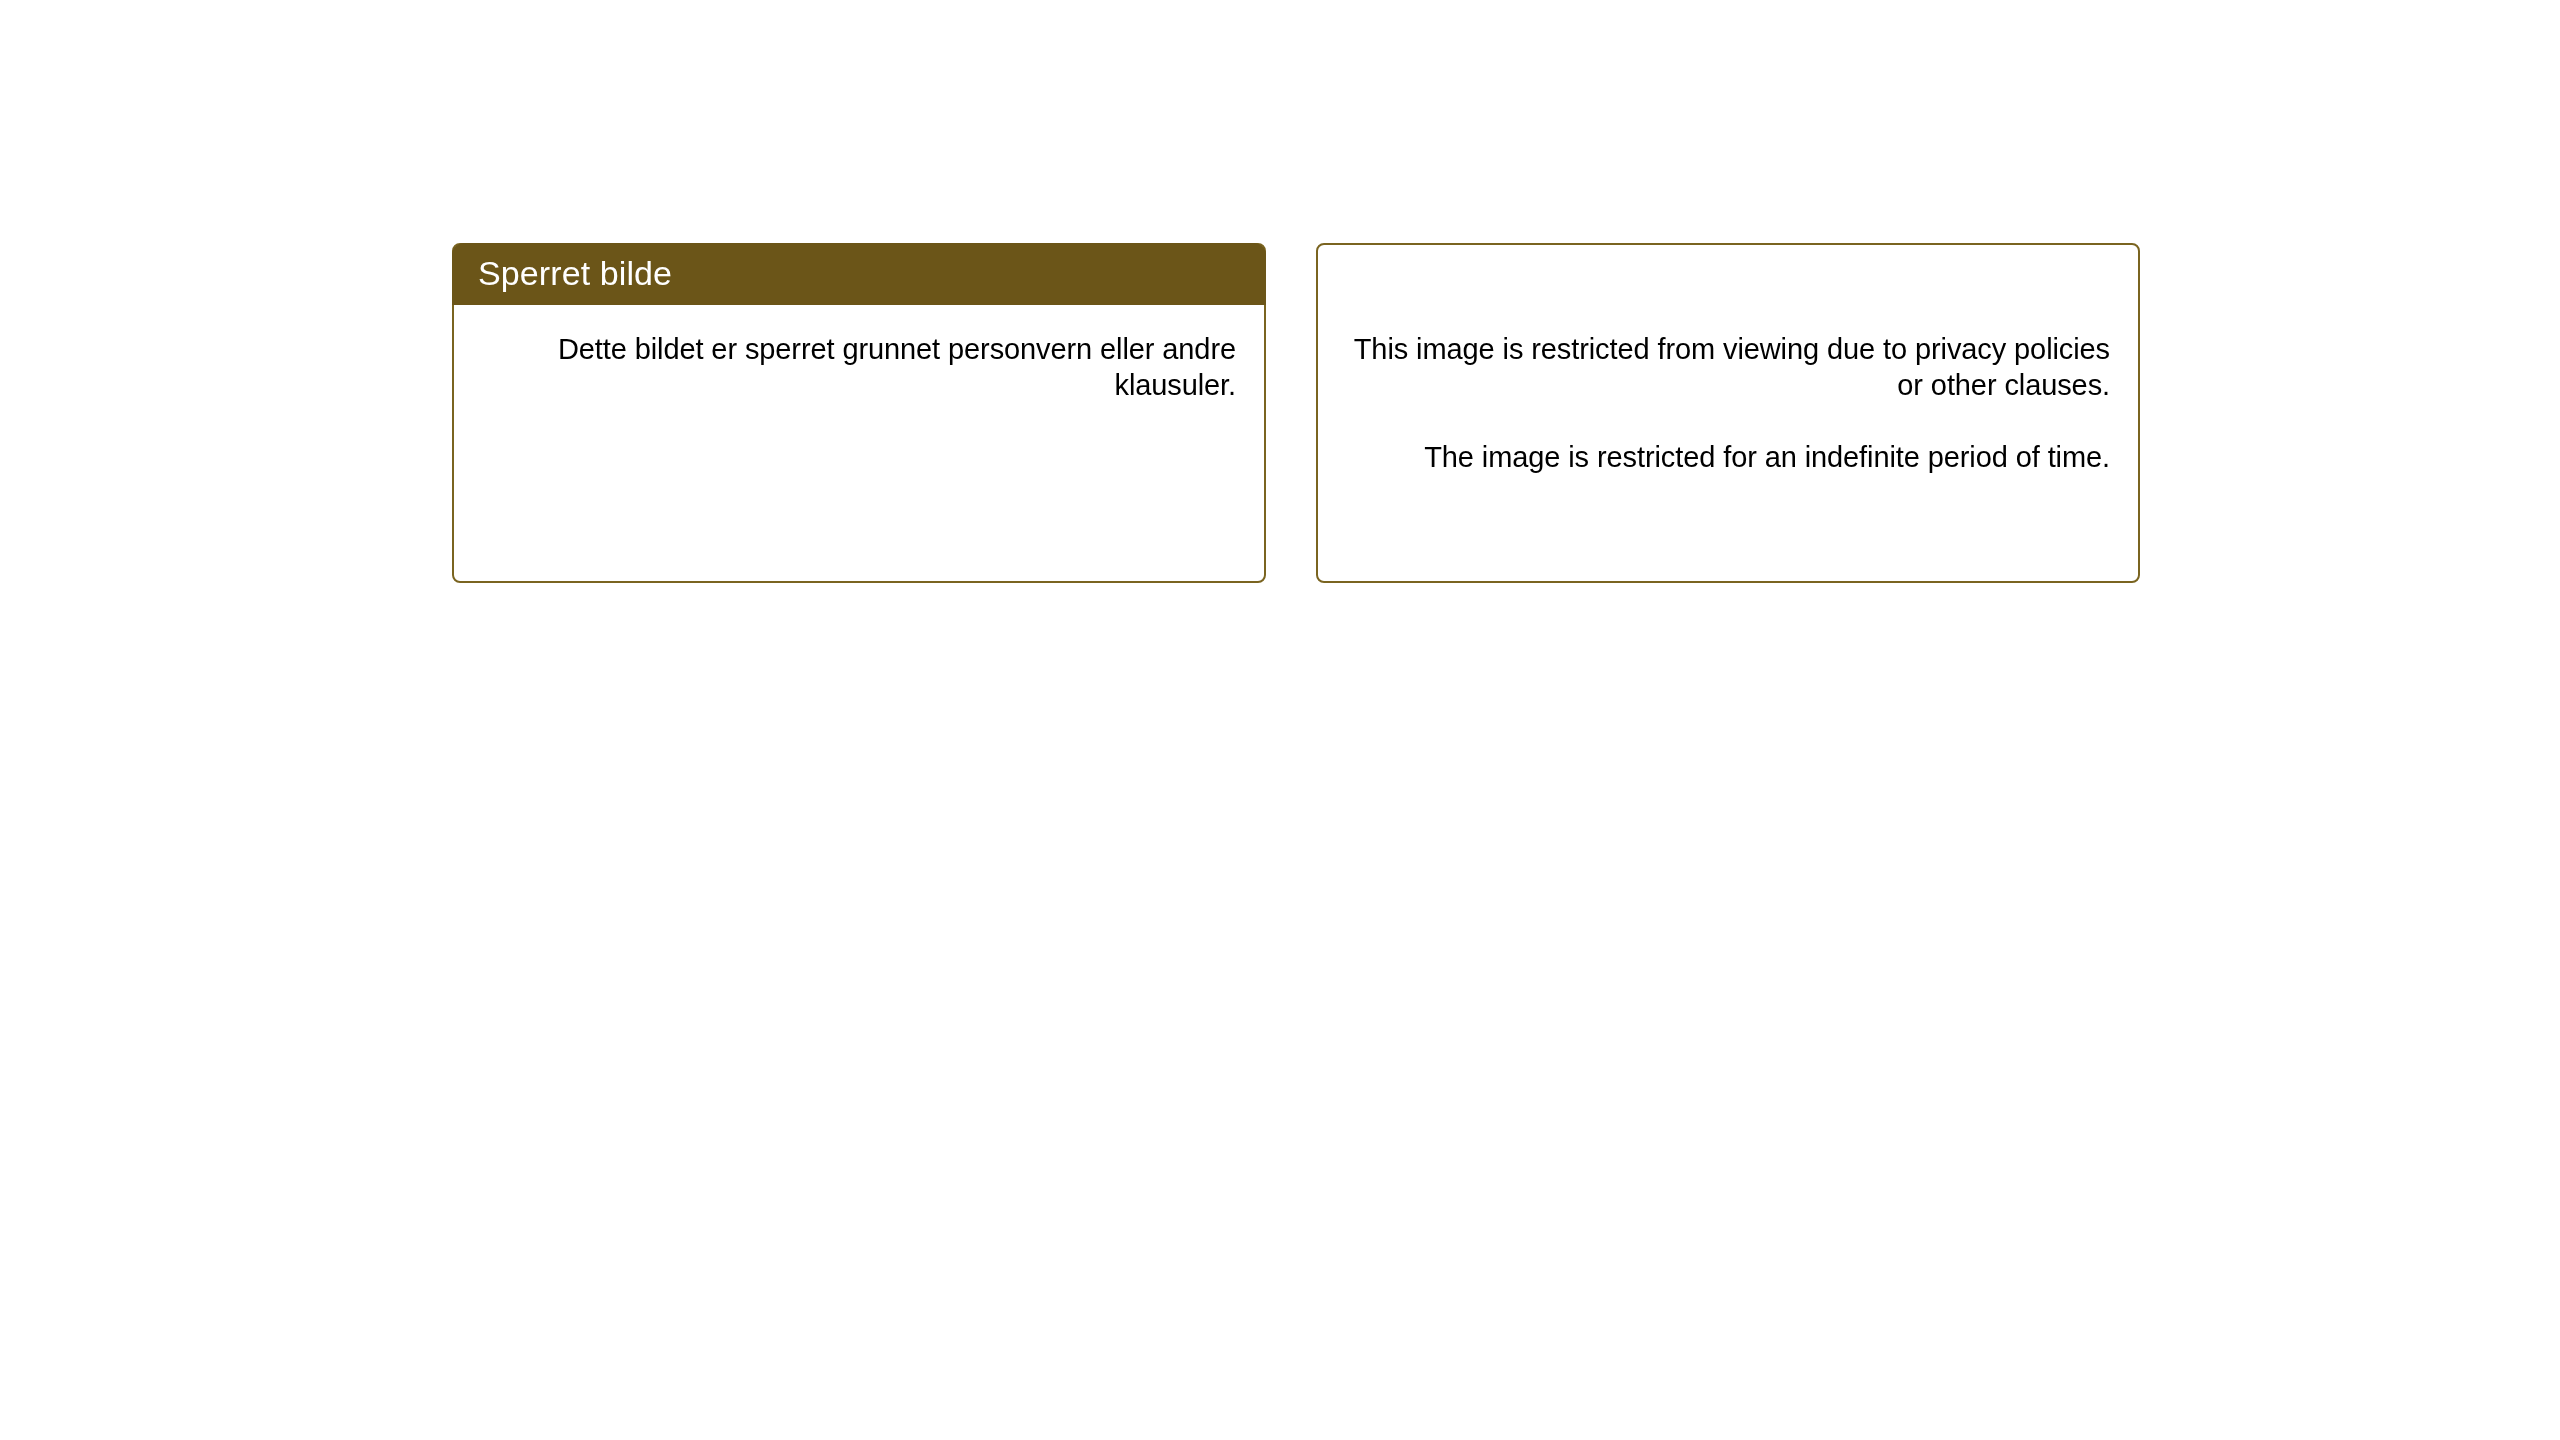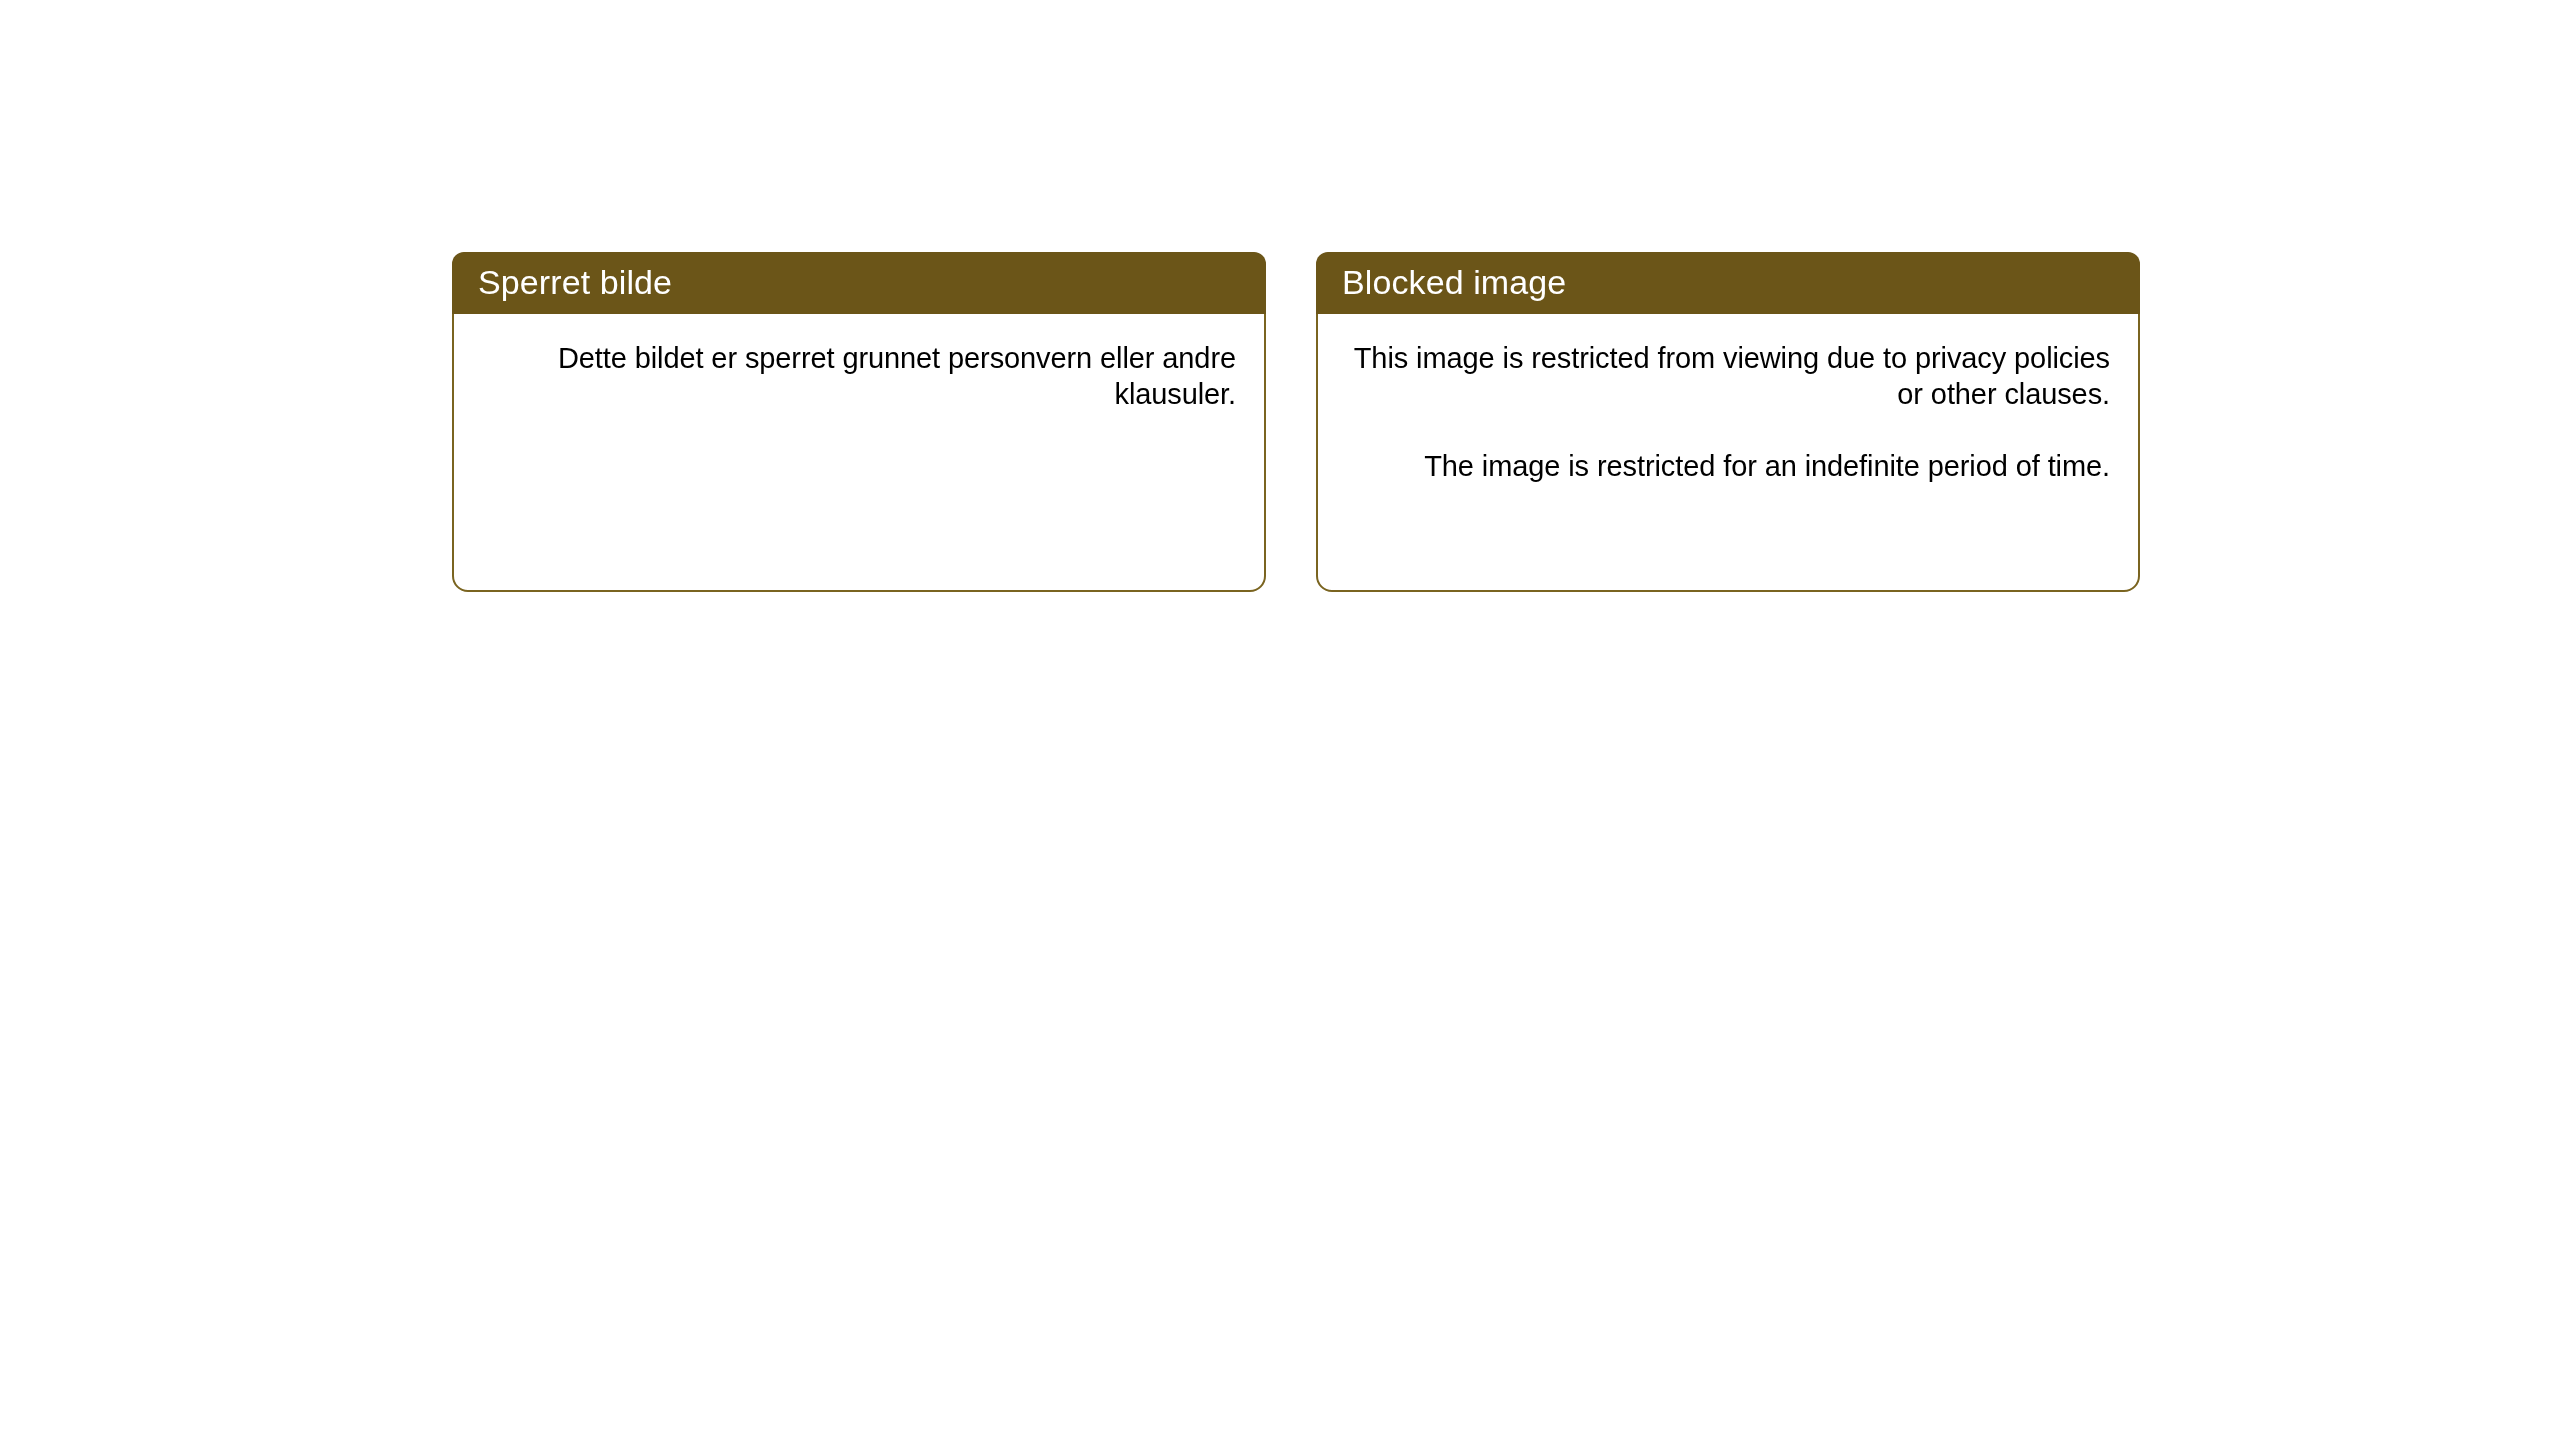--- a/index.html
+++ b/index.html
@@ -16,26 +16,26 @@
 
   #stage {
     position: relative;
     width: 2560px;
     height: 1440px;
     background: #ffffff;
   }
 
   .notice-panel {
     position: absolute;
-    top: 252px;
+    top: 243px;
     height: 340px;
     box-sizing: border-box;
     background: #ffffff;
     border: 2px solid #7a6420;
-    border-radius: 16px;
+    border-radius: 8px;
   }
 
   #panel-no  { left: 452px;  width: 814px; }
   #panel-en  { left: 1316px; width: 824px; }
 
   .panel-header {
     position: absolute;
     left: -2px;
     top: -2px;
     right: -2px;
@@ -95,23 +95,20 @@
     </div>
 
     <div class="panel-body">
       <p class="panel-paragraph">Dette bildet er sperret grunnet personvern eller andre klausuler.</p>
       <div class="paragraph-gap"></div>
     </div>
   </div>
 
   <div class="notice-panel" id="panel-en">
 
-    <div class="panel-header">
-      <div class="panel-title">Blocked image</div>
-    </div>
 
     <div class="panel-body">
       <p class="panel-paragraph">This image is restricted from viewing due to privacy policies or other clauses.</p>
       <div class="paragraph-gap"></div>
       <p class="panel-paragraph">The image is restricted for an indefinite period of time.</p>
     </div>
   </div>
 
 </div>
 

